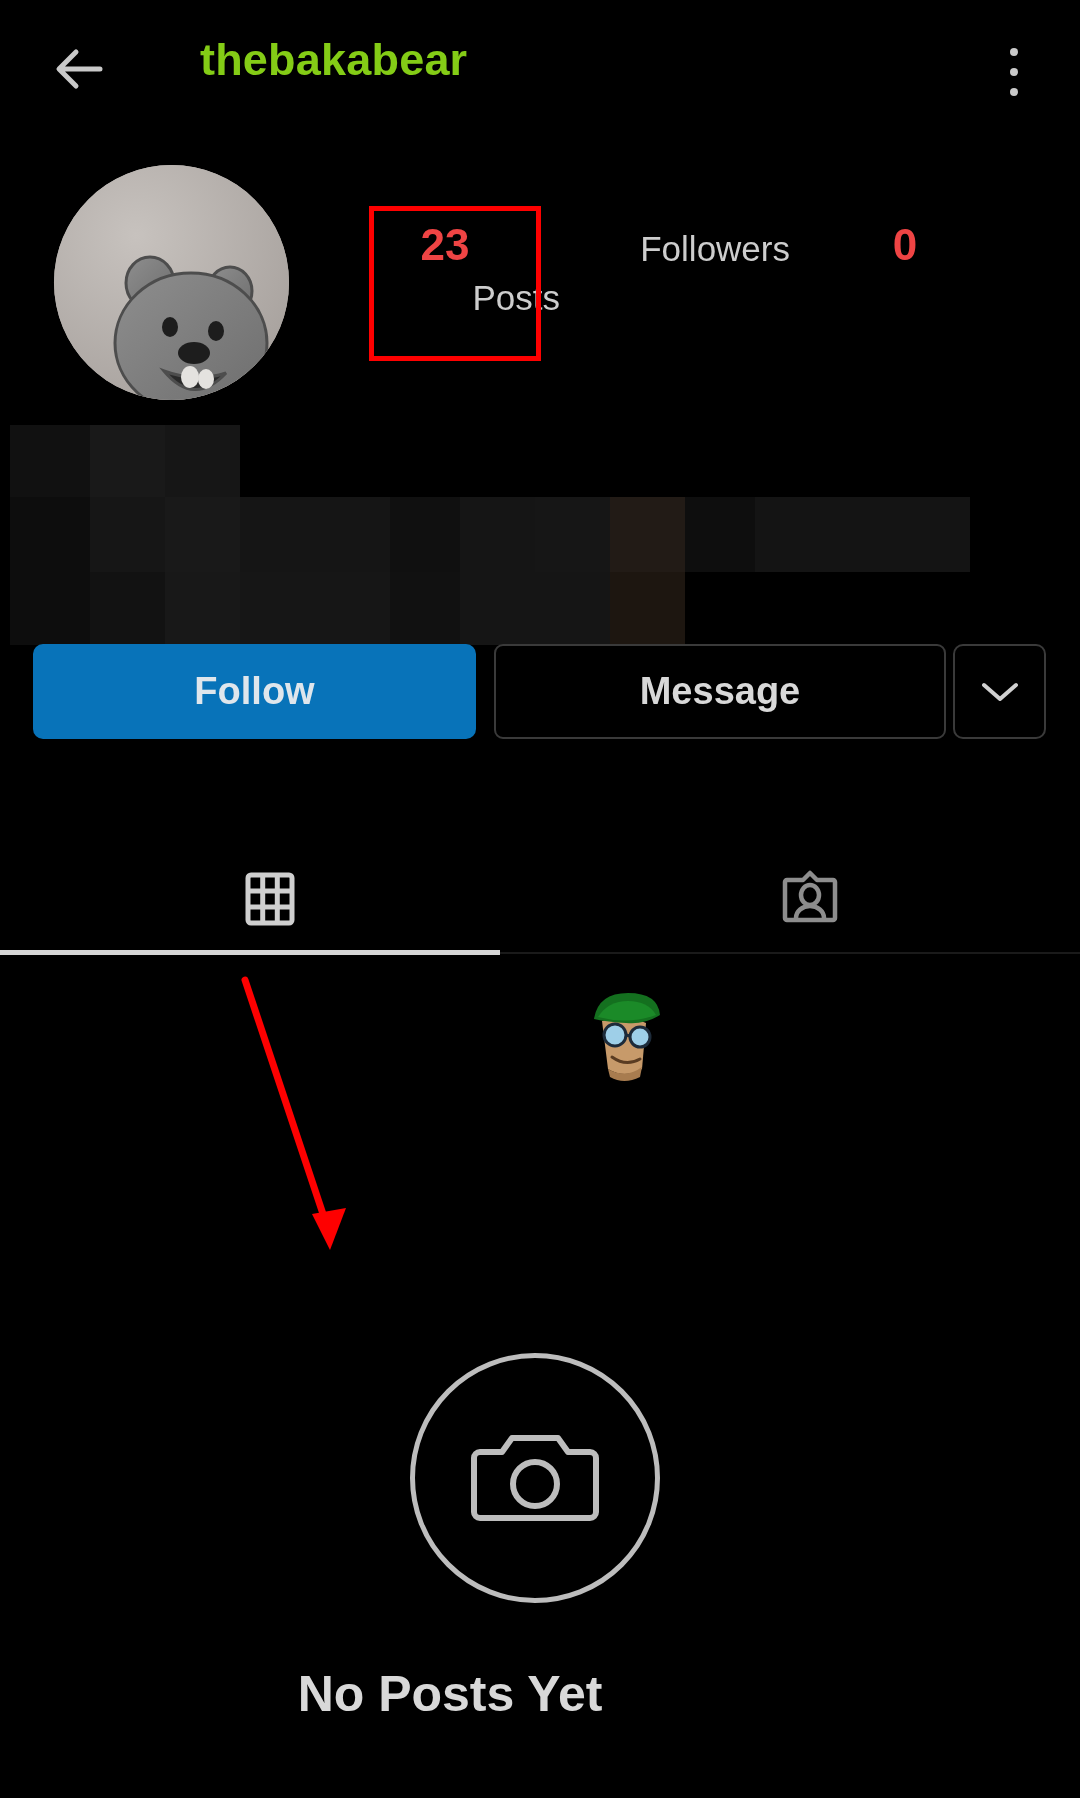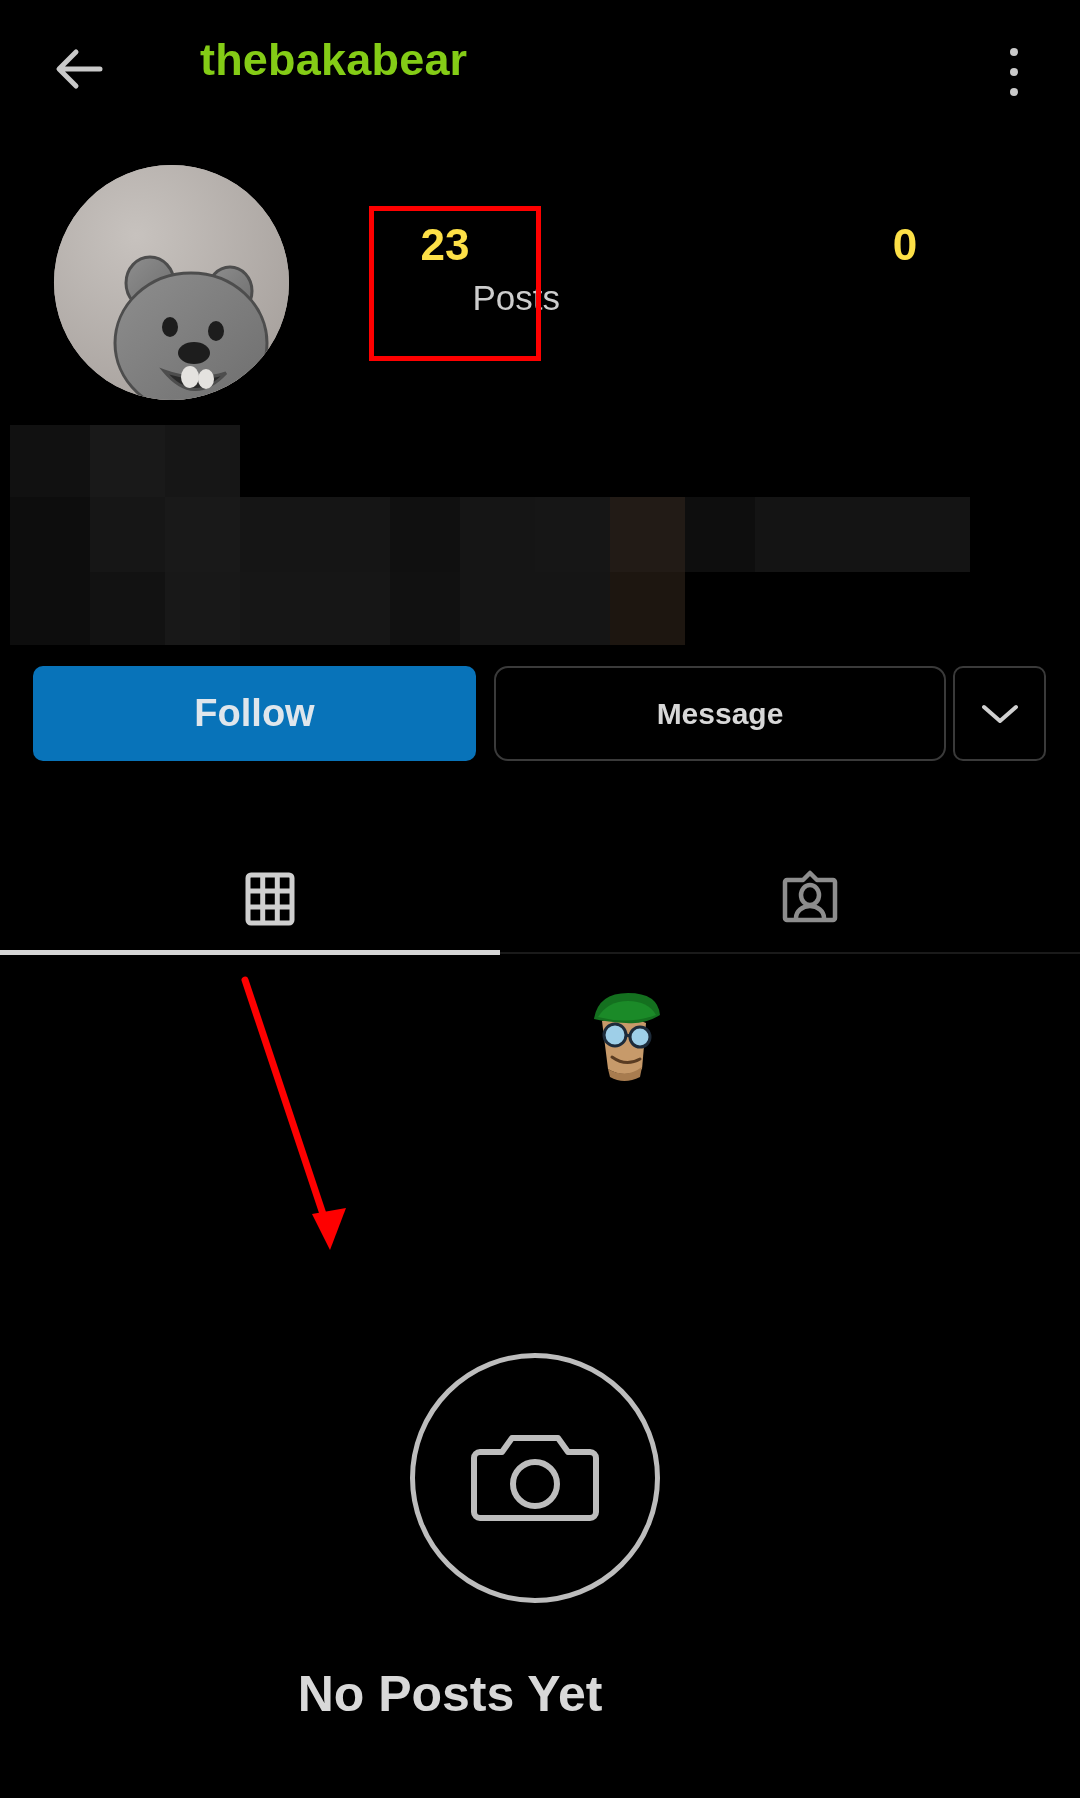--- a/index.html
+++ b/index.html
@@ -69,21 +69,21 @@
     width: 690px;
     display: flex;
   }
   .stat {
     flex: 1;
     text-align: center;
   }
   .stat-num {
     font-size: 44px;
     font-weight: bold;
-    color: #fde047;
+    color: #ef4444;
     line-height: 1.12;
   }
   .stat-label {
     font-size: 35px;
     color: #cdcdcd;
     line-height: 1.3;
     margin-top: 6px;
     text-align: right;
   }
   .highlight-box {
@@ -99,47 +99,47 @@
   .bio-blur {
     position: absolute;
     left: 0; top: 425px;
     width: 1080px; height: 220px;
   }
   .blk { position: absolute; }
 
   
   .actions {
     position: absolute;
-    left: 0; top: 666px;
+    left: 0; top: 644px;
     width: 1008px; height: 100px;
   }
   .btn-follow {
     position: absolute;
     left: 33px; top: 0;
     width: 443px; height: 95px;
     background: #0873b9;
     border-radius: 10px;
     display: flex;
     align-items: center;
     justify-content: center;
     font-size: 38px;
     color: #dfe6ec;
     font-weight: bold;
   }
   .btn-message {
     position: absolute;
     left: 494px; top: 0;
     width: 452px; height: 95px;
     border: 2px solid #3a3a3a;
-    border-radius: 14px;
+    border-radius: 9px;
     box-sizing: border-box;
     display: flex;
     align-items: center;
     justify-content: center;
-    font-size: 30px;
+    font-size: 38px;
     color: #d8d8d8;
     font-weight: bold;
   }
   .btn-more {
     position: absolute;
     left: 953px; top: 0;
     width: 93px; height: 95px;
     border: 2px solid #3a3a3a;
     border-radius: 10px;
     box-sizing: border-box;
@@ -263,20 +263,21 @@
     <circle cx="205" cy="219" r="5" fill="none" stroke="#4d4d4d" stroke-width="3"></circle>
   </svg>
 </div>
 
 <div class="stats">
   <div class="stat">
     <div class="stat-num">23</div>
     <div class="stat-label">Posts</div>
   </div>
   <div class="stat">
+    <div class="stat-label">Followers</div>
   </div>
   <div class="stat">
     <div class="stat-num">0</div>
   </div>
 </div>
 <div class="highlight-box"></div>
 
 <div class="bio-blur">
   <div class="blk" style="left:10px;  top:0px;   width:80px;  height:72px; background:#111111;"></div>
   <div class="blk" style="left:90px;  top:0px;   width:75px;  height:72px; background:#191919;"></div>

